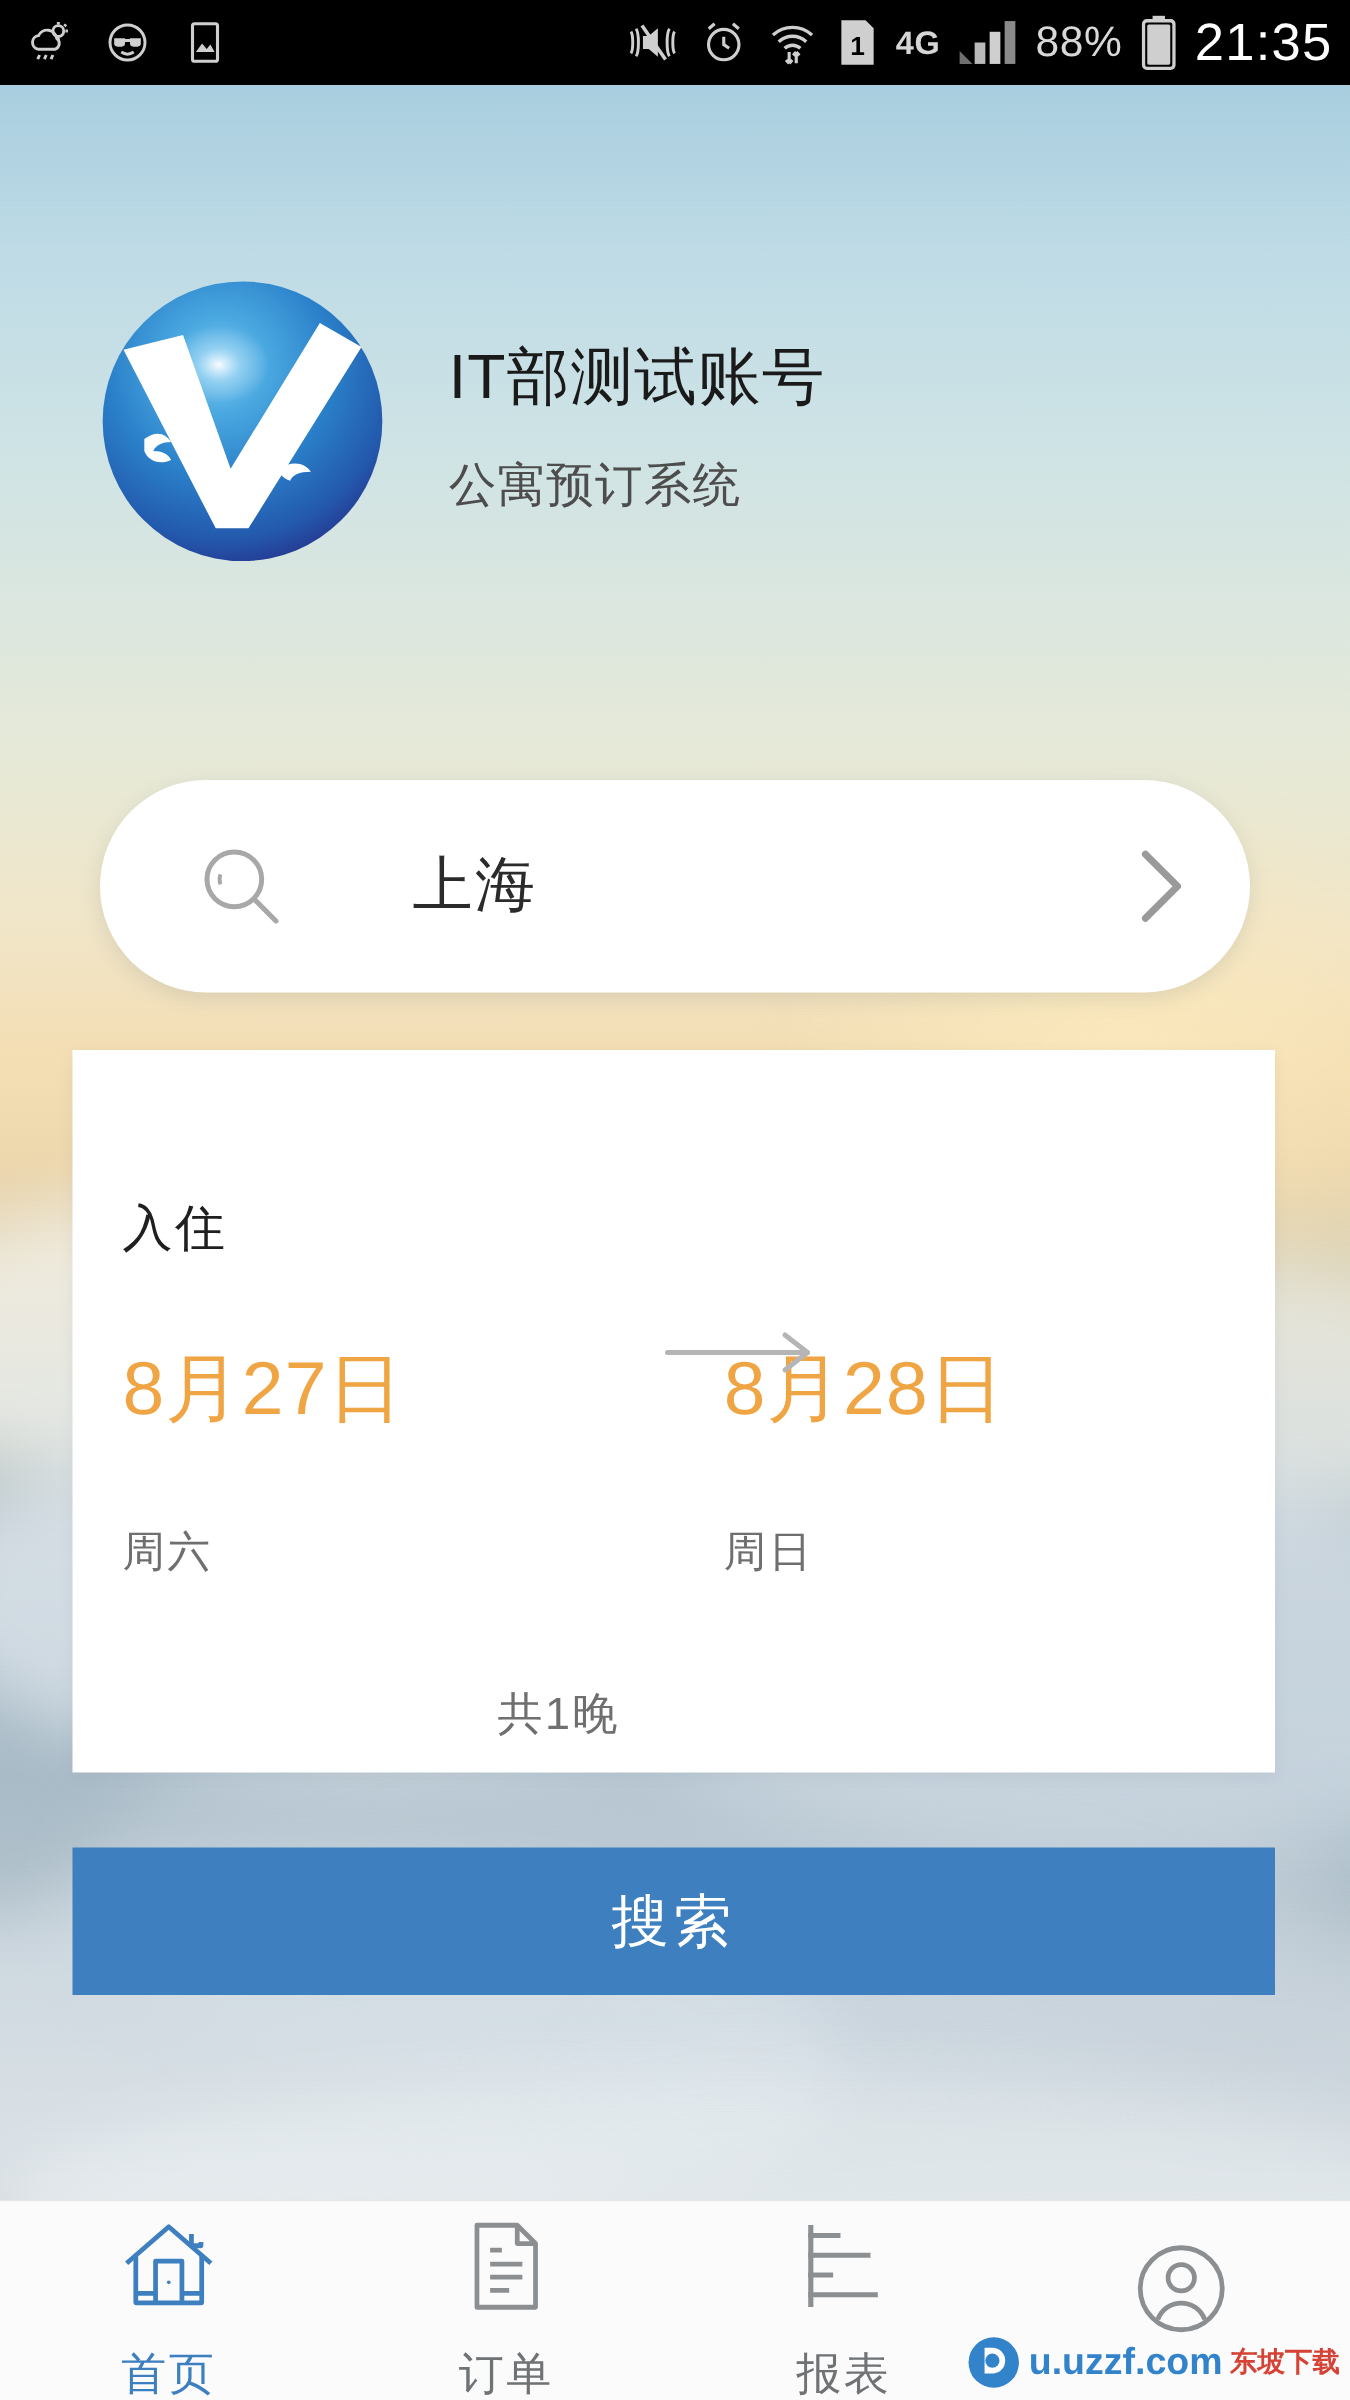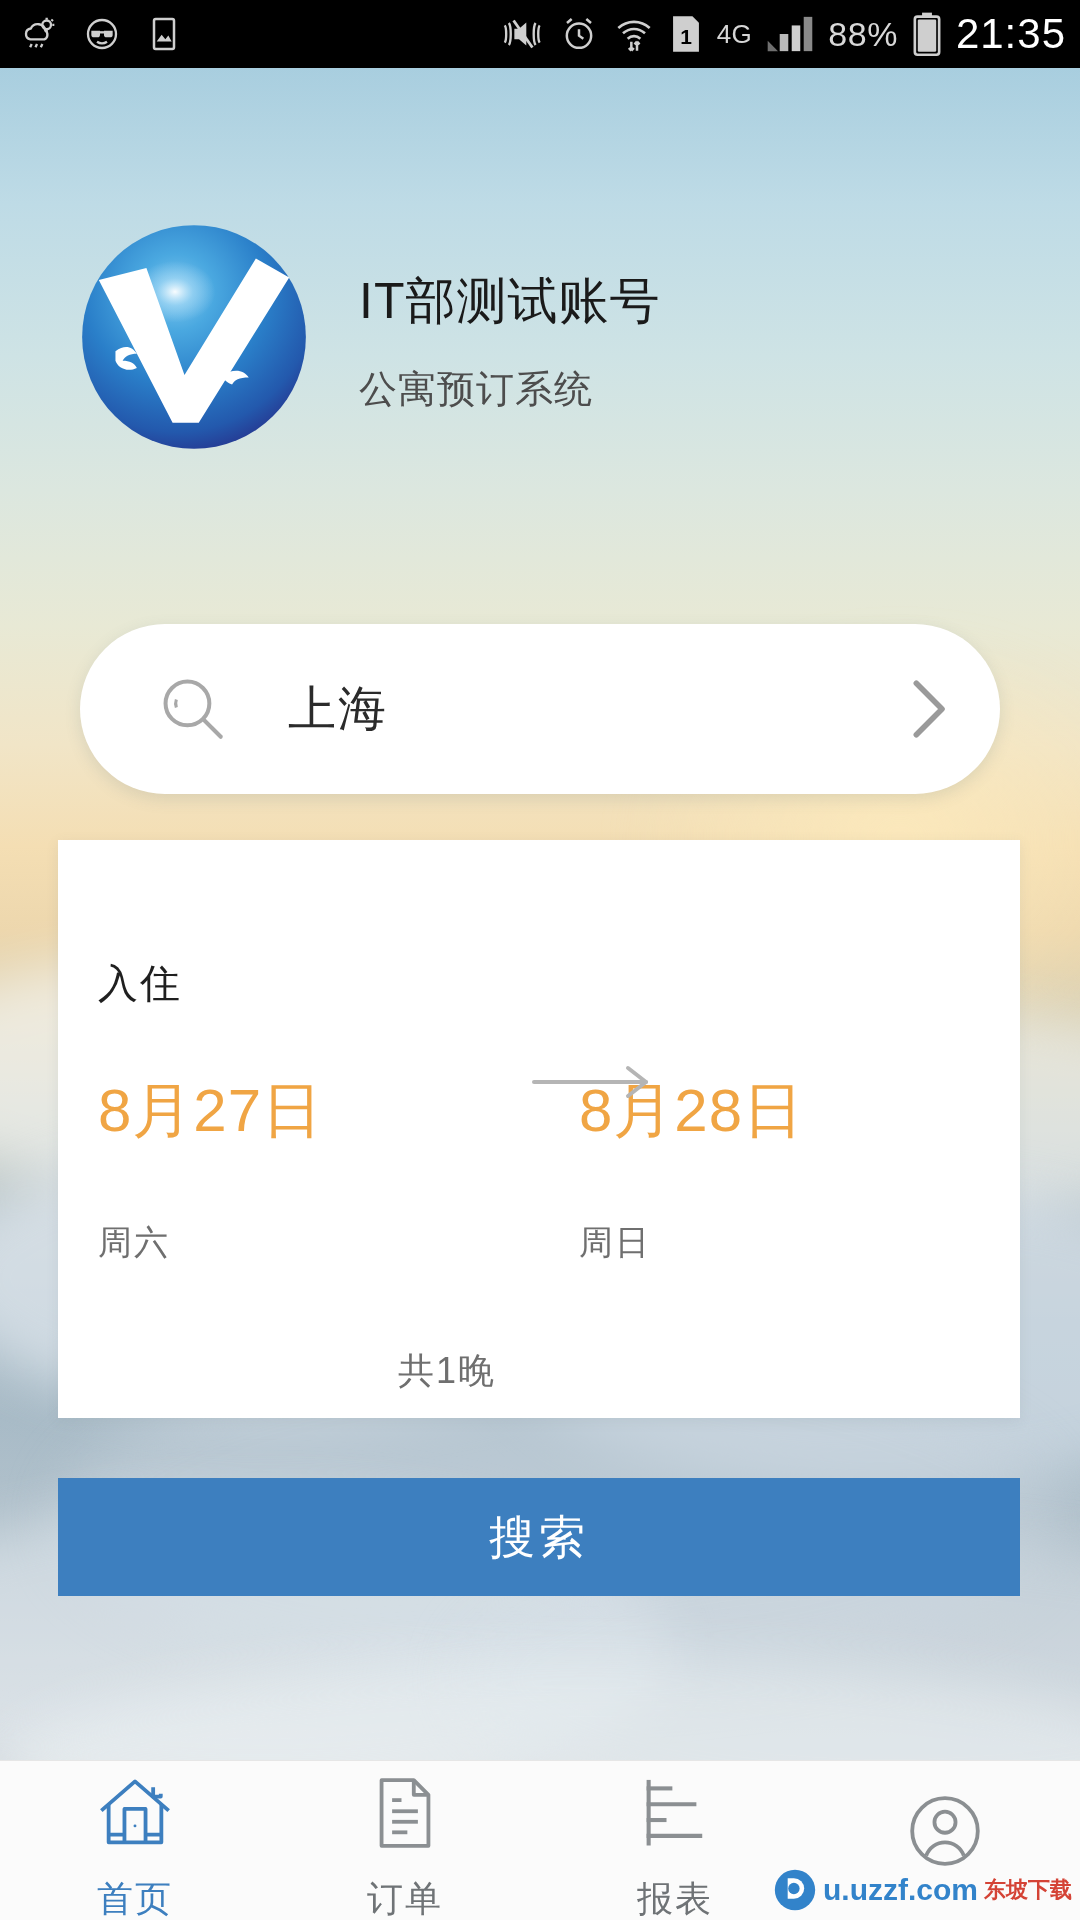--- a/index.html
+++ b/index.html
@@ -18,21 +18,21 @@
     padding: 0 14px 0 20px; z-index: 50;
   }
   .sb-left { display: flex; align-items: center; gap: 22px; }
   .sb-spacer { flex: 1; }
   .sb-right { display: flex; align-items: center; gap: 14px; }
   .sb-icon { display: block; }
   .sb-text {
     color: #d8d8d8; font-size: 34px; font-weight: 400;
     letter-spacing: 0.5px; line-height: 1;
   }
-  .sb-4g { color: #d6d6d6; font-size: 26px; font-weight: 400; letter-spacing: 0.5px; }
+  .sb-4g { color: #d6d6d6; font-size: 26px; font-weight: 700; letter-spacing: 0.5px; }
   .sb-clock { color: #ffffff; font-size: 42px; font-weight: 400; letter-spacing: 1px; }
 
   
   .bg {
     position: absolute; top: 68px; left: 0; width: 1080px; height: 1692px;
     overflow: hidden; z-index: 1;
   }
   .bg-sky {
     position: absolute; inset: 0;
     background:
@@ -107,21 +107,21 @@
   .brand-sub {
     margin-top: 40px; font-size: 38px; color: #4d4d4d;
     font-weight: 400; letter-spacing: 1px; line-height: 1.1;
   }
 
   
   .searchbar {
     position: absolute; top: 556px; left: 80px; width: 920px; height: 170px;
     background: #ffffff; border-radius: 88px;
     box-shadow: 0 5px 16px rgba(90,110,120,0.16);
-    display: flex; align-items: center; padding: 0 44px 0 76px;
+    display: flex; align-items: center; padding: 0 44px 0 76px; gap: 42px;
   }
   .search-icon { flex: none; width: 74px; height: 74px; }
   .search-value {
     flex: 1; margin-left: 58px; font-size: 48px; color: #2b2b2b;
     letter-spacing: 2px; line-height: 1;
   }
   .chev { flex: none; width: 56px; height: 70px; }
 
   
   .datecard {

